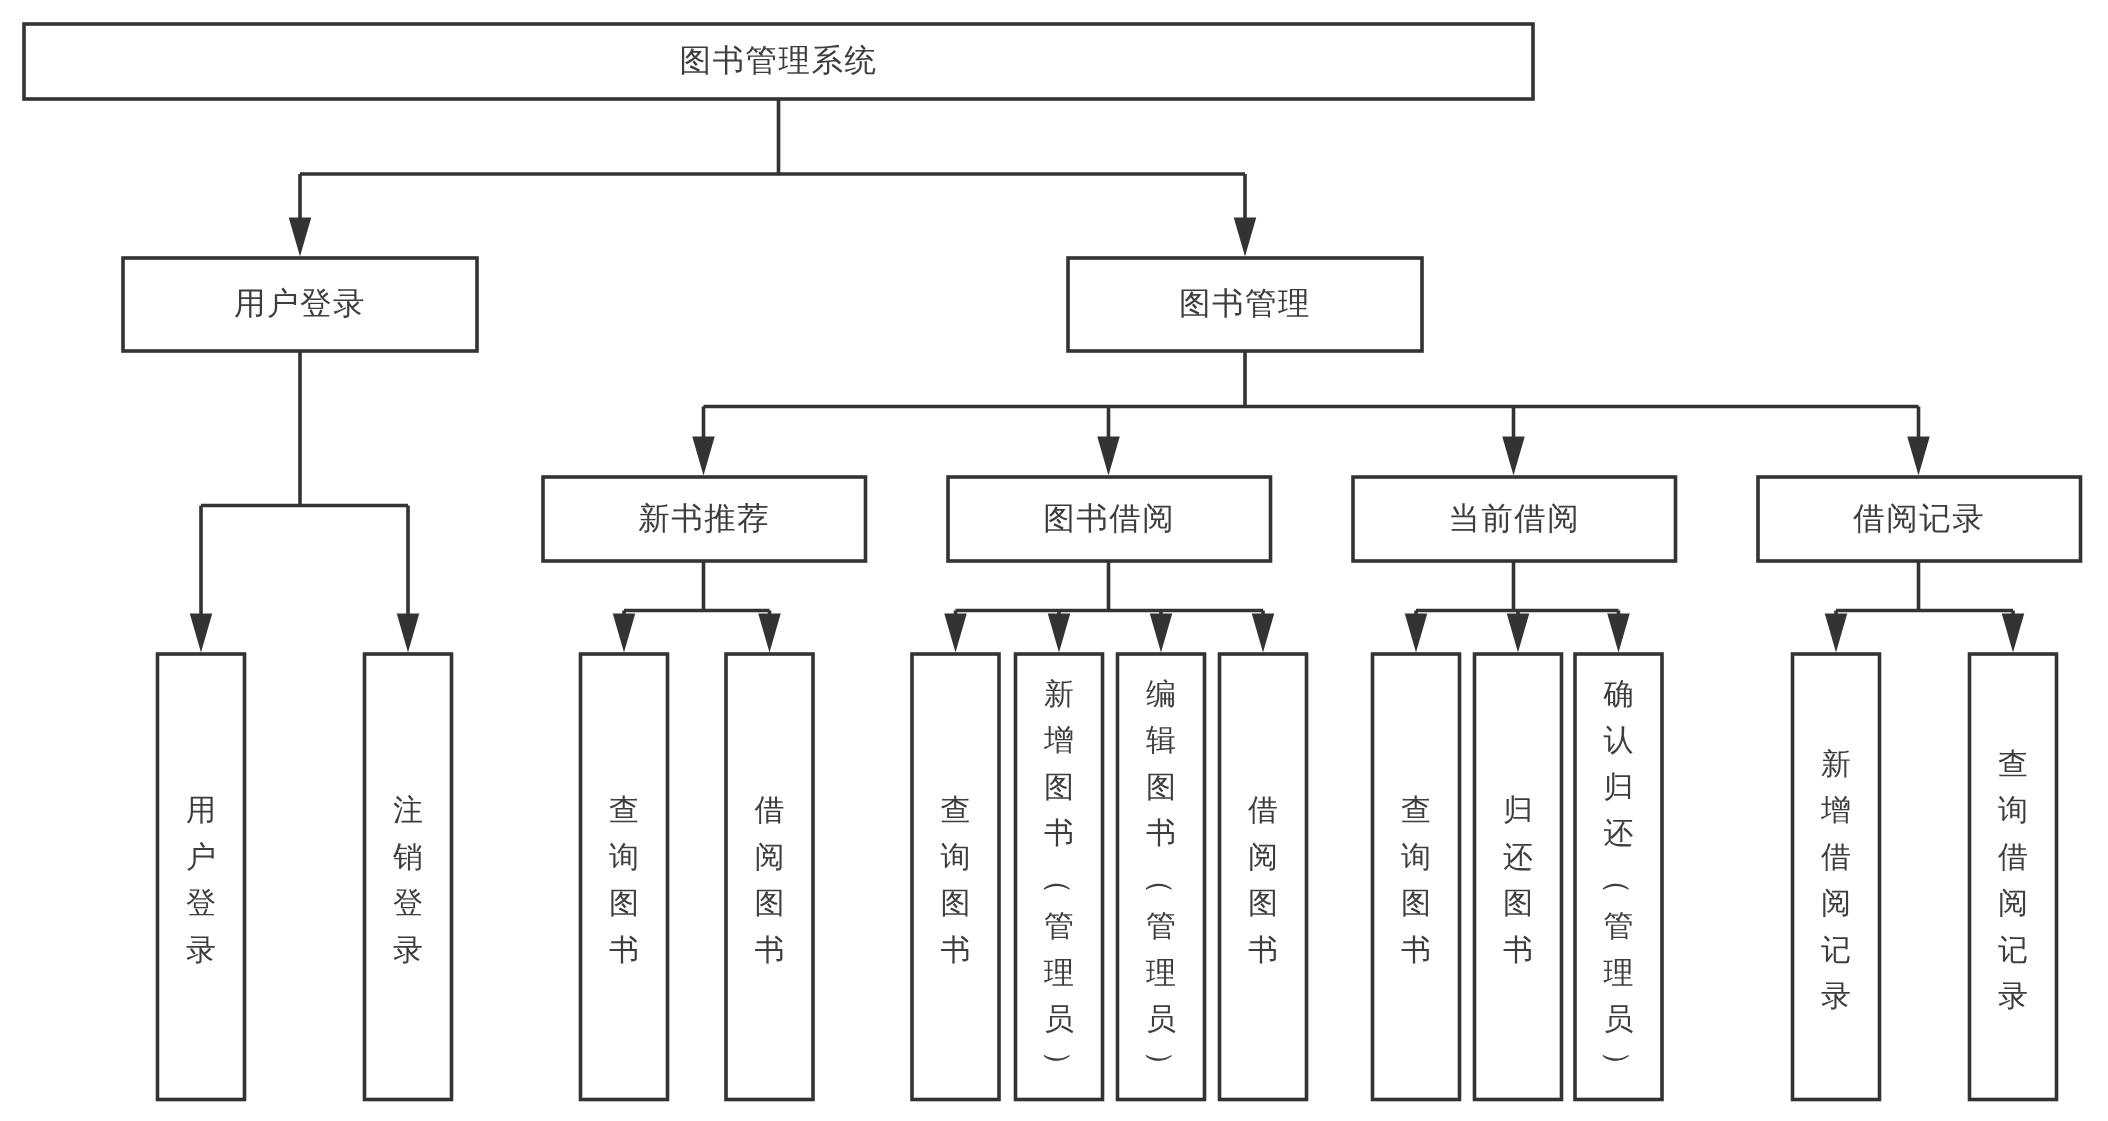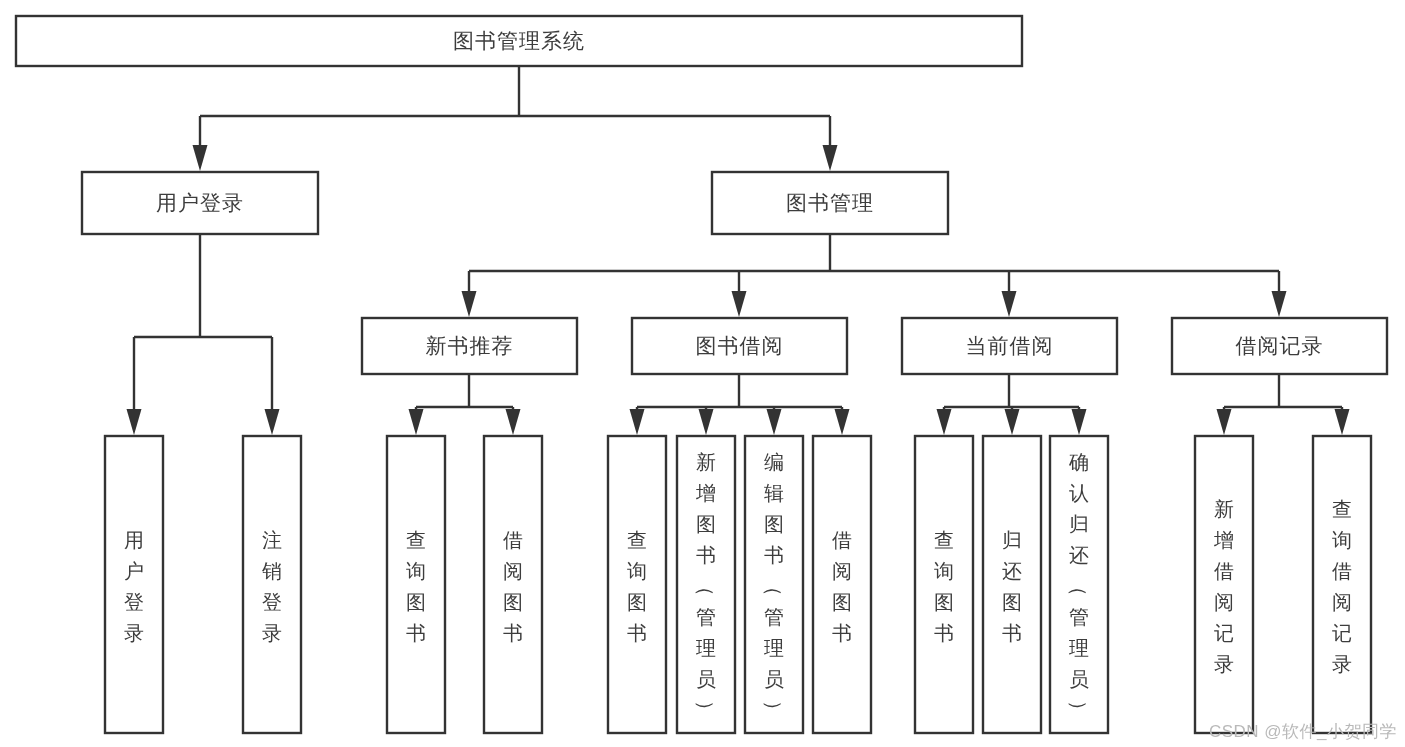--- a/index.html
+++ b/index.html
@@ -300,14 +300,13 @@
             <text class="node-label-v" x="1342" y="515.68">查</text>
             <text class="node-label-v" x="1342" y="546.68">询</text>
             <text class="node-label-v" x="1342" y="577.68">借</text>
             <text class="node-label-v" x="1342" y="608.68">阅</text>
             <text class="node-label-v" x="1342" y="639.68">记</text>
             <text class="node-label-v" x="1342" y="670.68">录</text>
           </g>
         </g>
       </g>
     </svg>
-  <div class="watermark">CSDN @软件_小贺同学</div>
 </div>
 
 </body></html>

